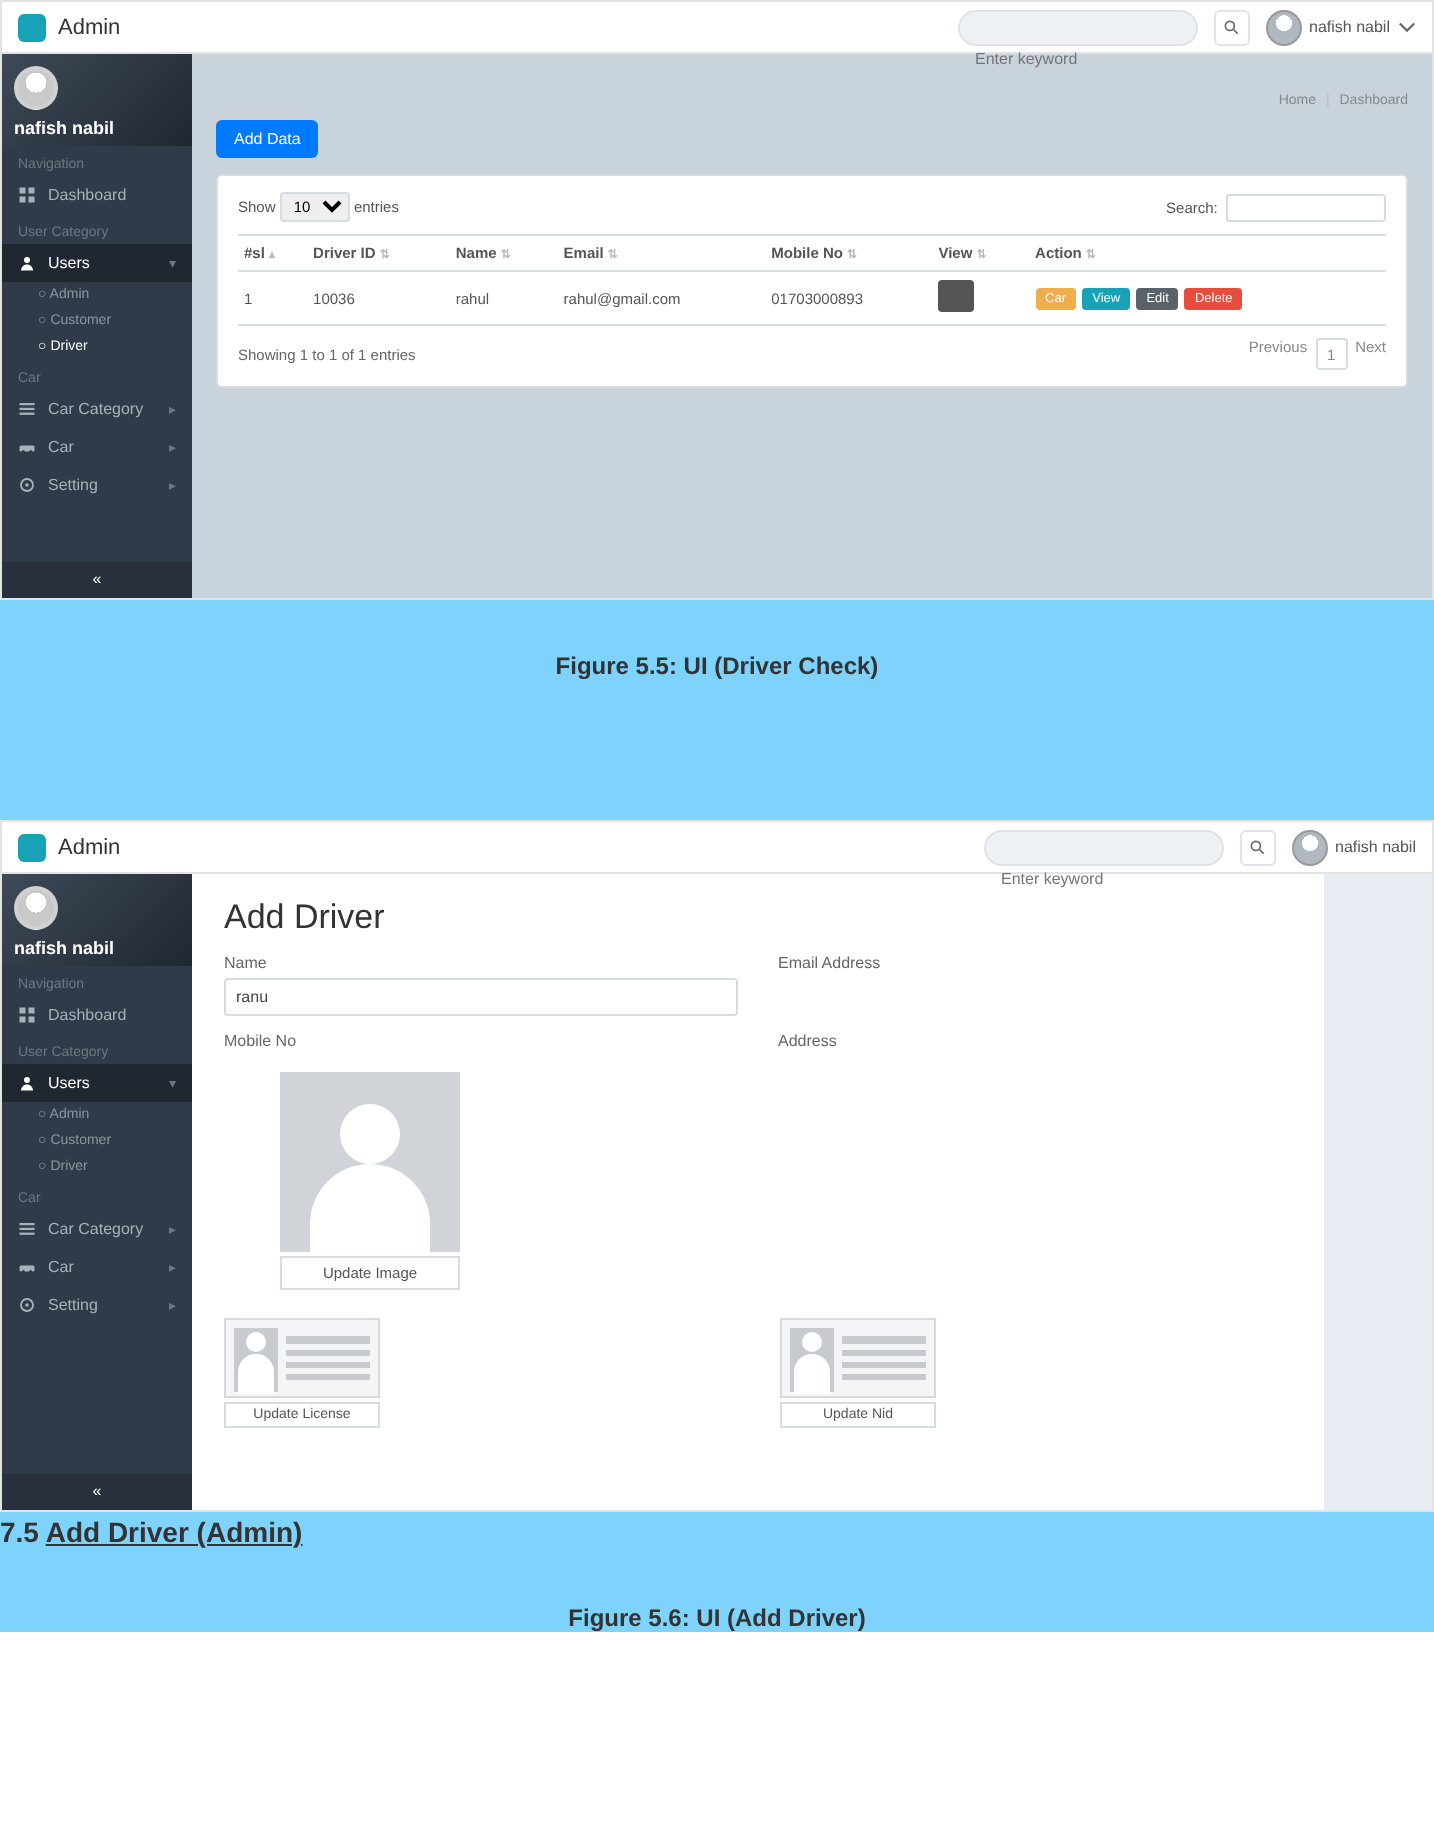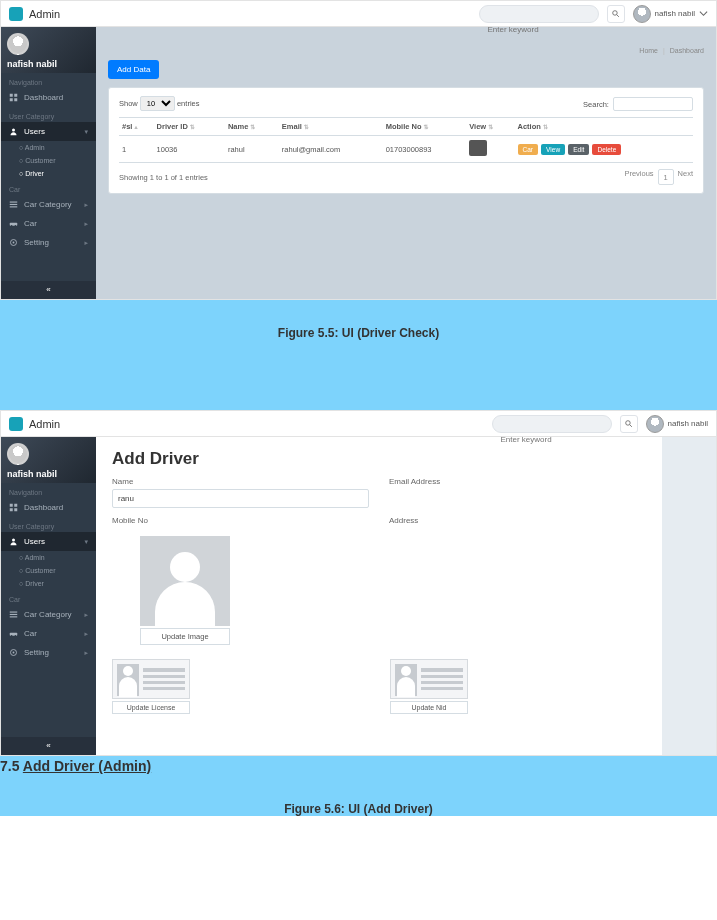--- a/index.html
+++ b/index.html
@@ -76,21 +76,21 @@
   .pager .pg { border:1px solid var(--border); border-radius:2px; width:16px; height:16px; display:flex; align-items:center; justify-content:center; background:#fff; }
 
   .fig-caption { text-align:center; font-weight:bold; font-size:12px; margin:26px 0 70px; }
 
   
   .shot2 { width:717px; border:1px solid #e3e3e3; }
   .shot2-body { display:flex; background:#fff; height:318px; }
   .right-gutter { width:54px; background:var(--bg-body2); }
 
   .content2 { flex:1; padding:10px 16px 0; overflow:hidden; }
-  .h-add { font-size:17px; color:#333; margin:2px 0 8px; font-weight:700; }
+  .h-add { font-size:17px; color:#333; margin:2px 0 8px; font-weight:400; }
   .form-row { display:flex; gap:20px; margin-bottom:8px; }
   .form-col { flex:1; }
   .form-lbl { font-size:8px; color:#666; margin-bottom:3px; display:block; }
   .form-inp { width:100%; border:1px solid var(--border); border-radius:2px; font-size:8px; padding:4px 5px; color:#444; }
 
   .upload-block { margin-top:6px;padding-left:28px; }
   .photo-ph { width:90px; height:90px; background:#d0d4d8; display:flex; align-items:flex-end; justify-content:center; overflow:hidden; }
   .human-sil { width:70px; height:80px; position:relative; }
   .human-sil::before { content:""; position:absolute; left:20px; top:6px; width:30px; height:30px; border-radius:50%; background:#fff; }
   .human-sil::after { content:""; position:absolute; left:5px; top:36px; width:60px; height:50px; border-radius:30px 30px 0 0; background:#fff; }

